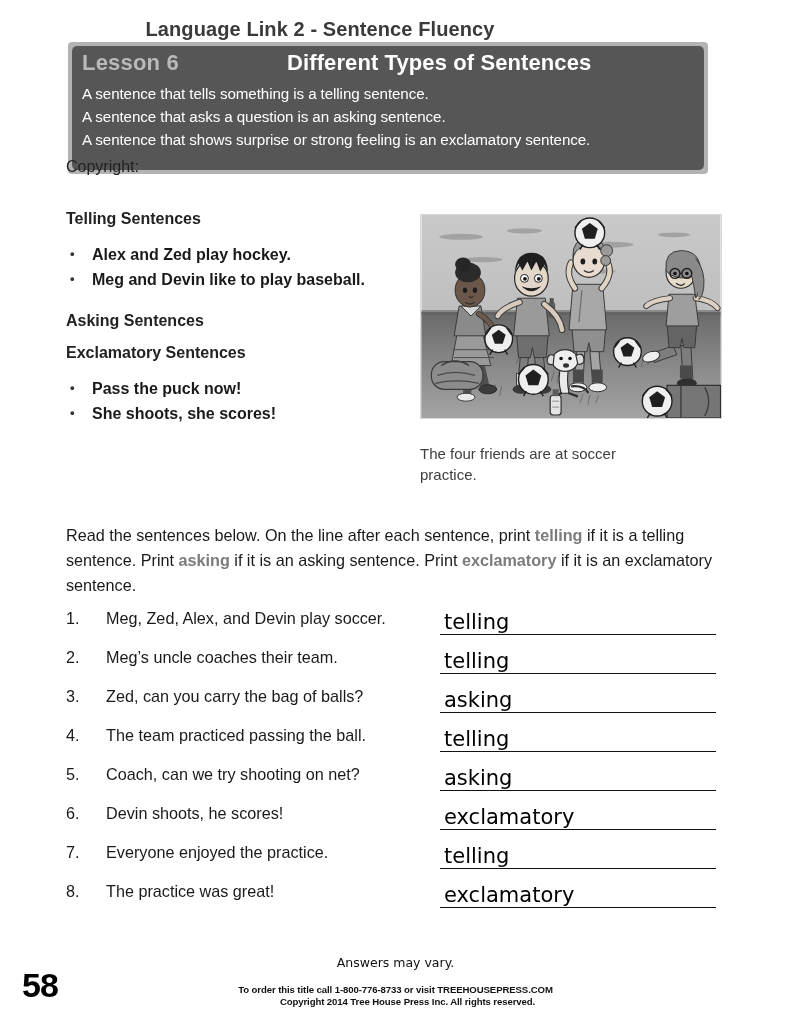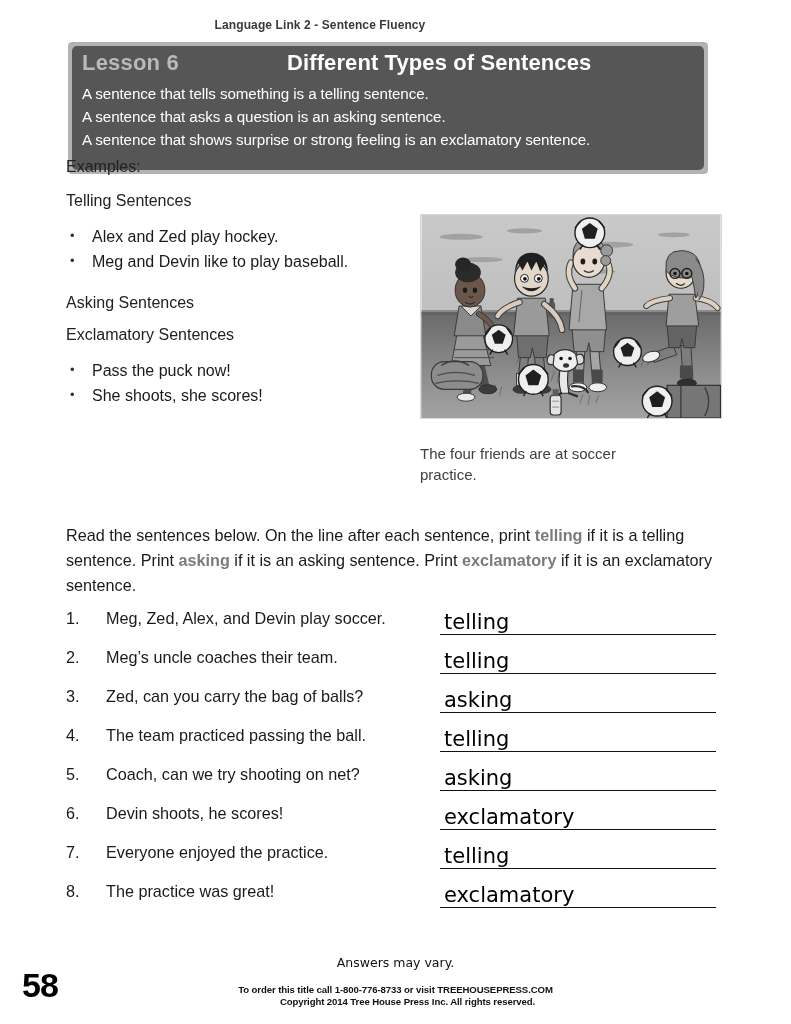--- a/index.html
+++ b/index.html
@@ -24,21 +24,21 @@
     background: #fff;
   }
 
   
   .running-head {
     position: absolute;
     top: 18px;
     left: 0;
     width: 640px;
     text-align: center;
-    font-size: 12px;
+    font-size: 20px;
     font-weight: bold;
     color: #3a3a3a;
     letter-spacing: .1px;
   }
 
   
   .banner-frame {
     position: absolute;
     left: 68px;
     top: 42px;
@@ -88,22 +88,23 @@
     position: absolute;
     left: 66px;
     top: 158px;
     font-size: 16px;
     color: #222;
   }
 
   .col-left {
     position: absolute;
     left: 66px;
-    top: 192px;
+    top: 210px;
     width: 345px;
+    font-weight: bold;
   }
   .group-head {
     font-size: 16px;
     color: #222;
     margin-bottom: 14px;
   }
   ul.bullets {
     list-style: none;
     margin: 0 0 20px 0;
     padding: 0;
@@ -259,21 +260,21 @@
       <div class="banner-top">
         <div class="lesson-no">Lesson 6</div>
         <div class="banner-title">Different Types of Sentences</div>
       </div>
       <div class="banner-line">A sentence that tells something is a telling sentence.</div>
       <div class="banner-line">A sentence that asks a question is an asking sentence.</div>
       <div class="banner-line">A sentence that shows surprise or strong feeling is an exclamatory sentence.</div>
     </div>
   </div>
 
-  <div class="examples-label">Examples:</div>
+  <div class="examples-label">Copyright:</div>
 
   <div class="col-left">
 
     <div class="group-head">Telling Sentences</div>
     <ul class="bullets">
       <li>Alex and Zed play hockey.</li>
       <li>Meg and Devin like to play baseball.</li>
     </ul>
 
     <div class="group-head">Asking Sentences</div>

